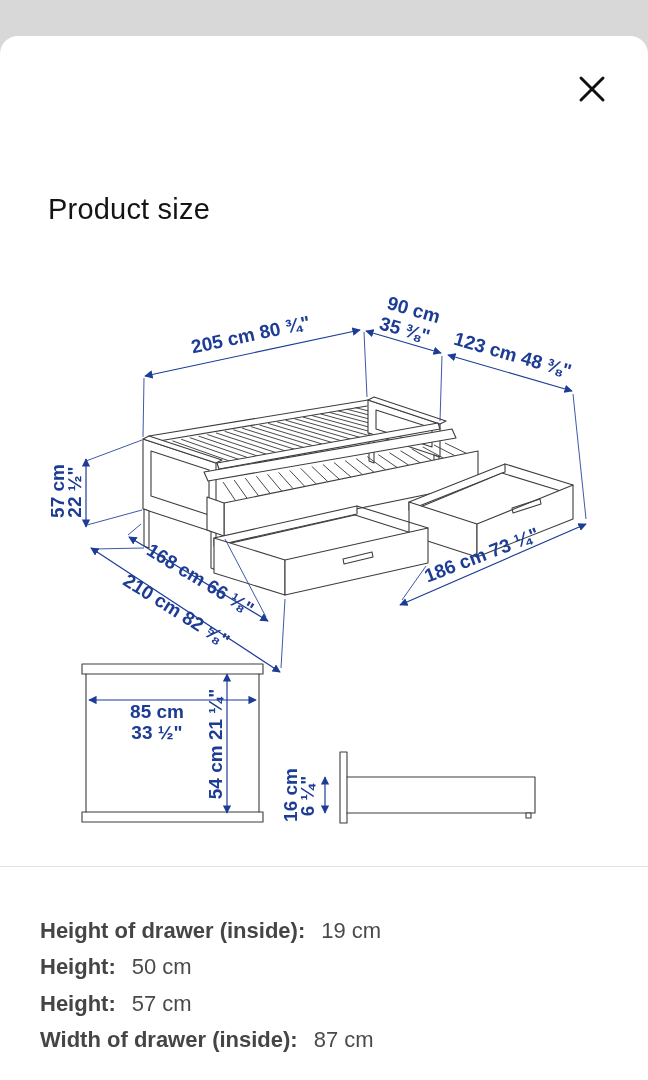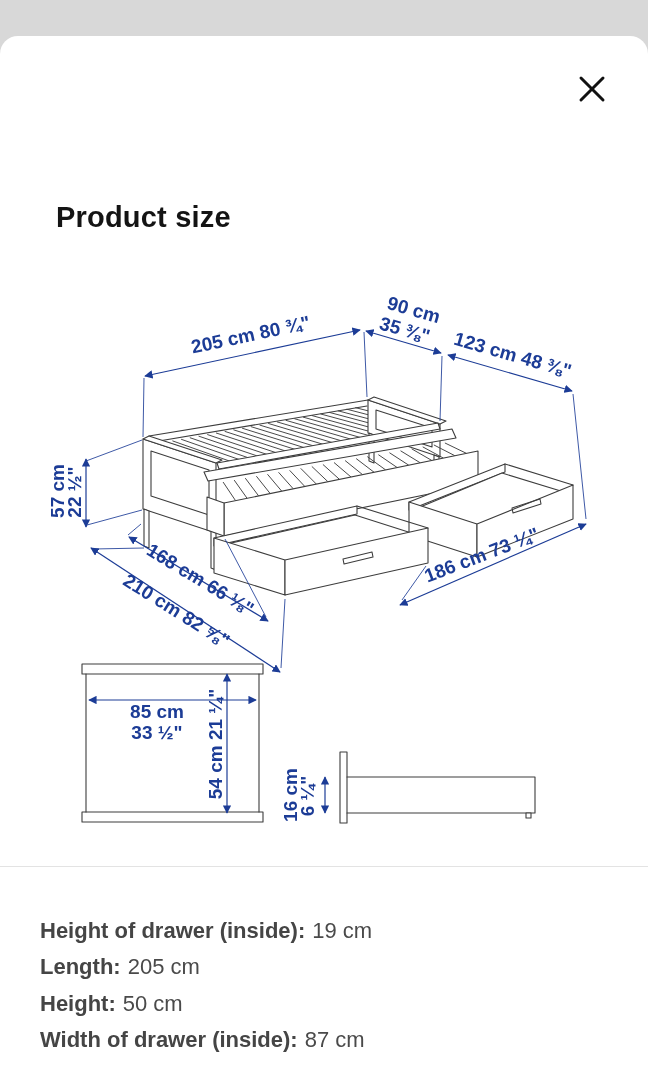--- a/index.html
+++ b/index.html
@@ -3,33 +3,33 @@
 <meta charset="utf-8">
 <style>
   html,body{margin:0;padding:0}
   body{width:648px;height:1080px;overflow:hidden;position:relative;background:#d8d8d8;
        font-family:"Liberation Sans",sans-serif}
   .sheet{position:absolute;top:36px;left:0;width:648px;height:1044px;background:#ffffff;
          border-radius:18px 18px 0 0}
   .close-btn{position:absolute;left:566px;top:63px;width:52px;height:52px;border:none;
              background:transparent;display:flex;align-items:center;justify-content:center;
              cursor:pointer;padding:0}
-  .page-title{position:absolute;left:40px;top:185px;margin:16px;font-size:29px;font-weight:700;
+  .page-title{position:absolute;left:40px;top:185px;margin:8px;font-size:29px;font-weight:400;
               color:#141414;letter-spacing:.2px}
   svg.diagram{position:absolute;left:0;top:280px}
   .g{stroke:#3d3d3d;stroke-width:1.1;fill:none;stroke-linejoin:round;stroke-linecap:round}
   .wf{fill:#ffffff}
   .sl{stroke:#4a4a4a;stroke-width:1;fill:none}
   .b{stroke:#1c3c96;stroke-width:1.2;fill:none}
   .bx{stroke:#1c3c96;stroke-width:1;fill:none;opacity:.85}
   .bt{fill:#1c3c96;font-weight:bold;font-size:19px;text-anchor:middle;
       font-family:"Liberation Sans",sans-serif}
   .divider{position:absolute;top:866px;left:0;width:648px;height:1px;background:#e3e3e3}
   .specs{position:absolute;left:40px;top:913px;font-size:22px;line-height:36.4px;color:#4a4a4a}
-  .specs .lbl{font-weight:700;color:#454545;margin-right:7px}
+  .specs .lbl{font-weight:700;color:#454545;margin-right:16px}
 </style>
 </head>
 <body>
 
 <div class="sheet"></div>
 
 <button class="close-btn" aria-label="Close">
   <svg width="30" height="30" viewBox="0 0 30 30">
     <line x1="4" y1="4" x2="26" y2="26" stroke="#111" stroke-width="3" stroke-linecap="round"></line>
     <line x1="26" y1="4" x2="4" y2="26" stroke="#111" stroke-width="3" stroke-linecap="round"></line>
@@ -192,21 +192,21 @@
   </g>
 </svg>
 
 <div class="divider"></div>
 
 <div class="specs">
   <div>
     <span class="lbl">Height of drawer (inside):</span><span>19 cm</span>
   </div>
   <div>
-    <span class="lbl">Length:</span><span>205 cm</span>
-  </div>
-  <div>
     <span class="lbl">Height:</span><span>50 cm</span>
   </div>
   <div>
+    <span class="lbl">Height:</span><span>57 cm</span>
+  </div>
+  <div>
     <span class="lbl">Width of drawer (inside):</span><span>87 cm</span>
   </div>
 </div>
 
 </body></html>

